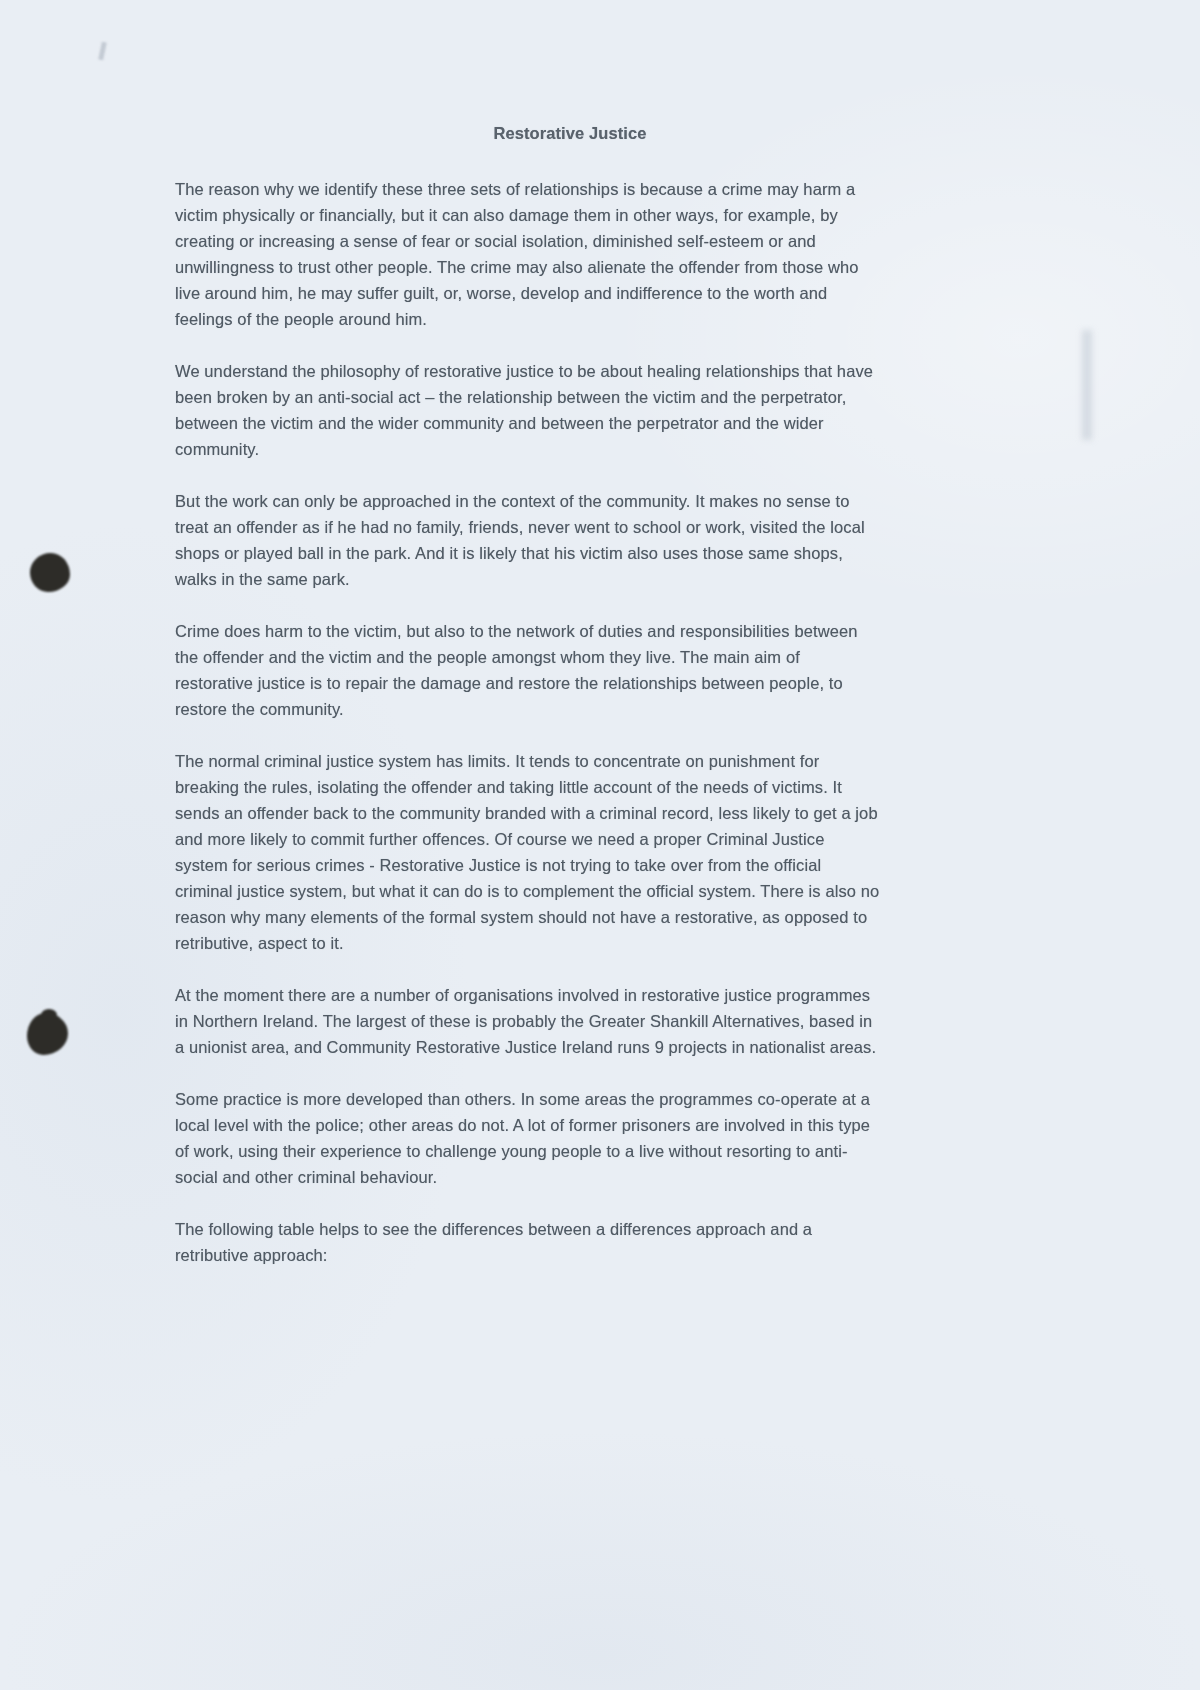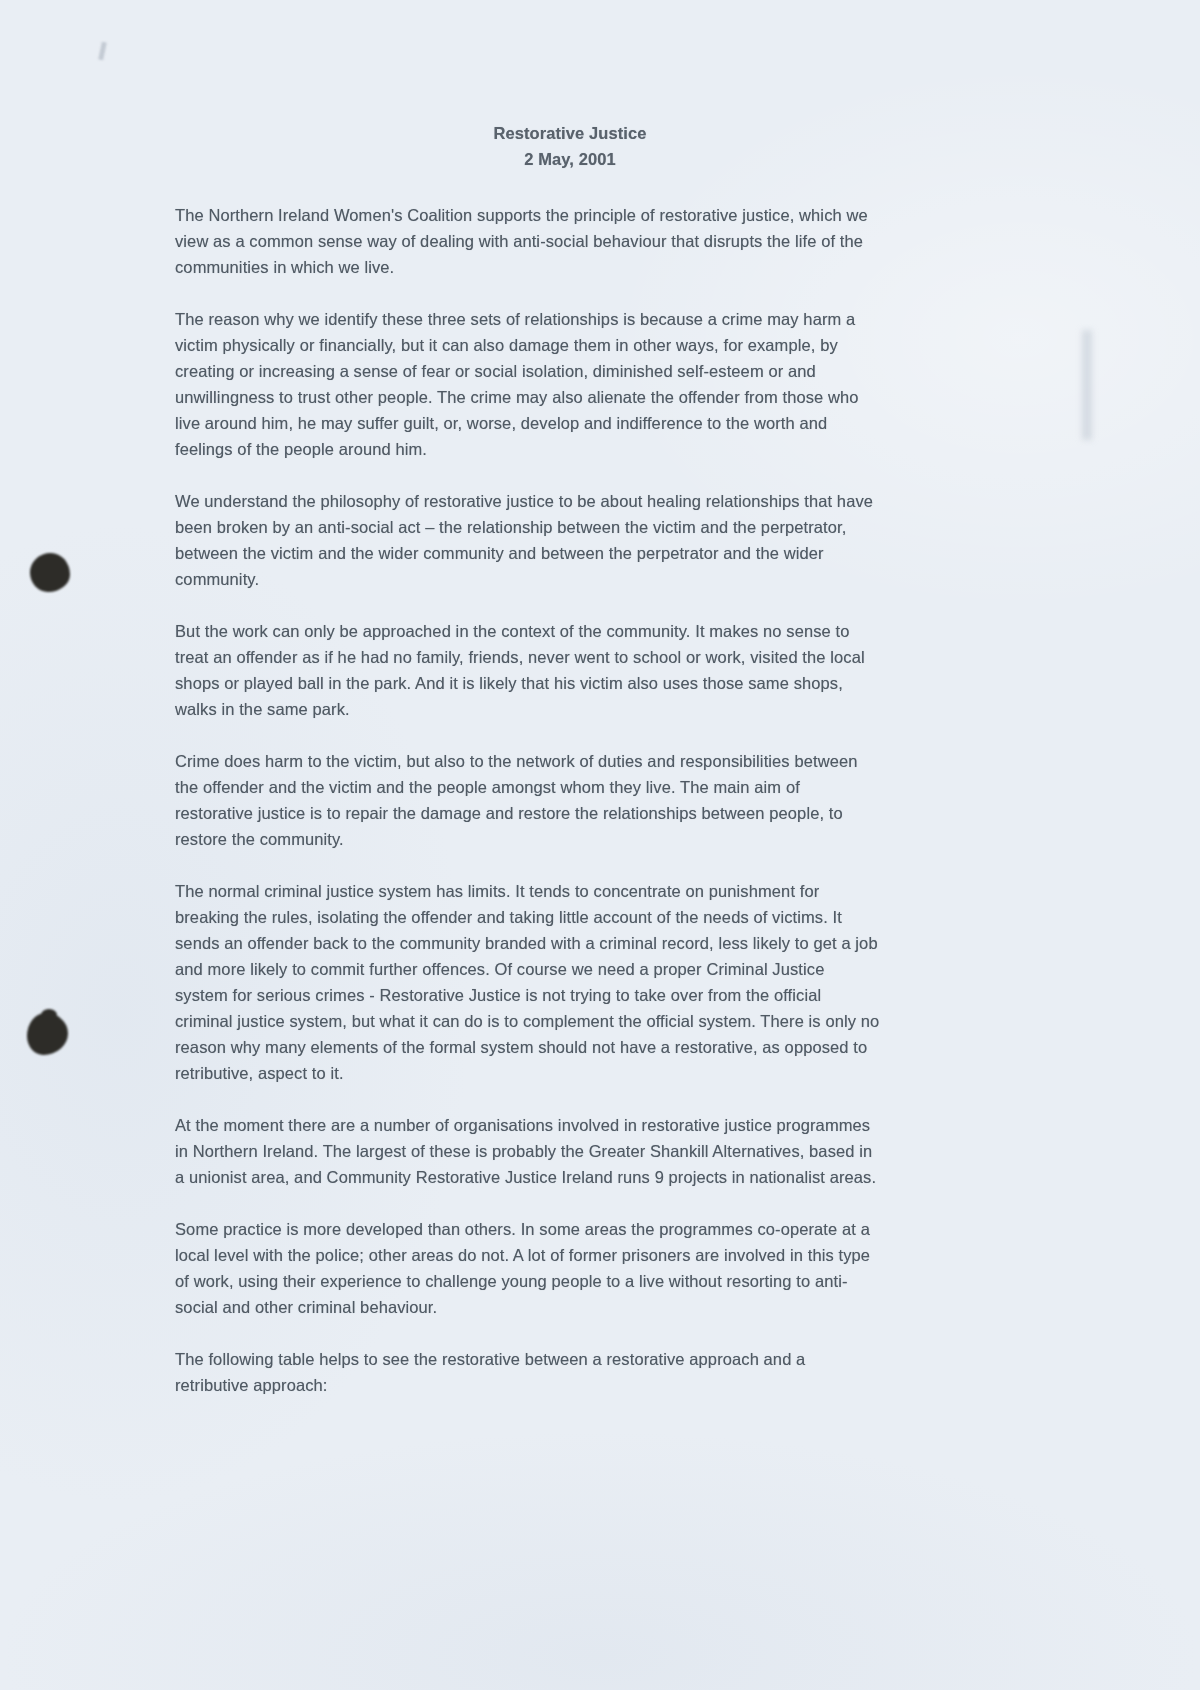--- a/index.html
+++ b/index.html
@@ -109,26 +109,22 @@
   <div class="scan-smudge-top-left"></div>
   <div class="scan-streak-right"></div>
 
   <div class="punch-hole punch-hole-top"></div>
   <div class="punch-hole punch-hole-bottom"></div>
 
   <div class="content-column">
 
     <div class="doc-title-block">
         <div class="doc-title-line">Restorative Justice</div>
-        <div class="doc-title-line">2 May, 2001</div>
       </div>
 
-    <p class="body-paragraph">The Northern Ireland Women's Coalition supports the principle of restorative justice, which we
-view as a common sense way of dealing with anti-social behaviour that disrupts the life of the
-communities in which we live.</p>
     <p class="body-paragraph">The reason why we identify these three sets of relationships is because a crime may harm a
 victim physically or financially, but it can also damage them in other ways, for example, by
 creating or increasing a sense of fear or social isolation, diminished self-esteem or and
 unwillingness to trust other people. The crime may also alienate the offender from those who
 live around him, he may suffer guilt, or, worse, develop and indifference to the worth and
 feelings of the people around him.</p>
     <p class="body-paragraph">We understand the philosophy of restorative justice to be about healing relationships that have
 been broken by an anti-social act – the relationship between the victim and the perpetrator,
 between the victim and the wider community and between the perpetrator and the wider
 community.</p>
@@ -138,27 +134,27 @@
 walks in the same park.</p>
     <p class="body-paragraph">Crime does harm to the victim, but also to the network of duties and responsibilities between
 the offender and the victim and the people amongst whom they live. The main aim of
 restorative justice is to repair the damage and restore the relationships between people, to
 restore the community.</p>
     <p class="body-paragraph"><span>The normal criminal justice system has limits. It tends to concentrate on punishment for
 breaking the rules, isolating the offender and taking little account of the needs of victims. It
 sends an offender back to the community branded with a criminal record, less likely to get a job
 and more likely to commit further offences. Of course we need a proper Criminal Justice
 system for serious crimes - Restorative Justice is </span><span class="underlined-word">not</span><span> trying to take over from the official
-criminal justice system, but what it can do is to complement the official system. There is only no
+criminal justice system, but what it can do is to complement the official system. There is also no
 reason why many elements of the formal system should not have a restorative, as opposed to
 retributive, aspect to it.</span></p>
     <p class="body-paragraph">At the moment there are a number of organisations involved in restorative justice programmes
 in Northern Ireland. The largest of these is probably the Greater Shankill Alternatives, based in
 a unionist area, and Community Restorative Justice Ireland runs 9 projects in nationalist areas.</p>
     <p class="body-paragraph">Some practice is more developed than others. In some areas the programmes co-operate at a
 local level with the police; other areas do not. A lot of former prisoners are involved in this type
 of work, using their experience to challenge young people to a live without resorting to anti-
 social and other criminal behaviour.</p>
-    <p class="body-paragraph">The following table helps to see the restorative between a restorative approach and a
+    <p class="body-paragraph">The following table helps to see the differences between a differences approach and a
 retributive approach:</p>
 
   </div>
 </div>
 
 </body></html>

